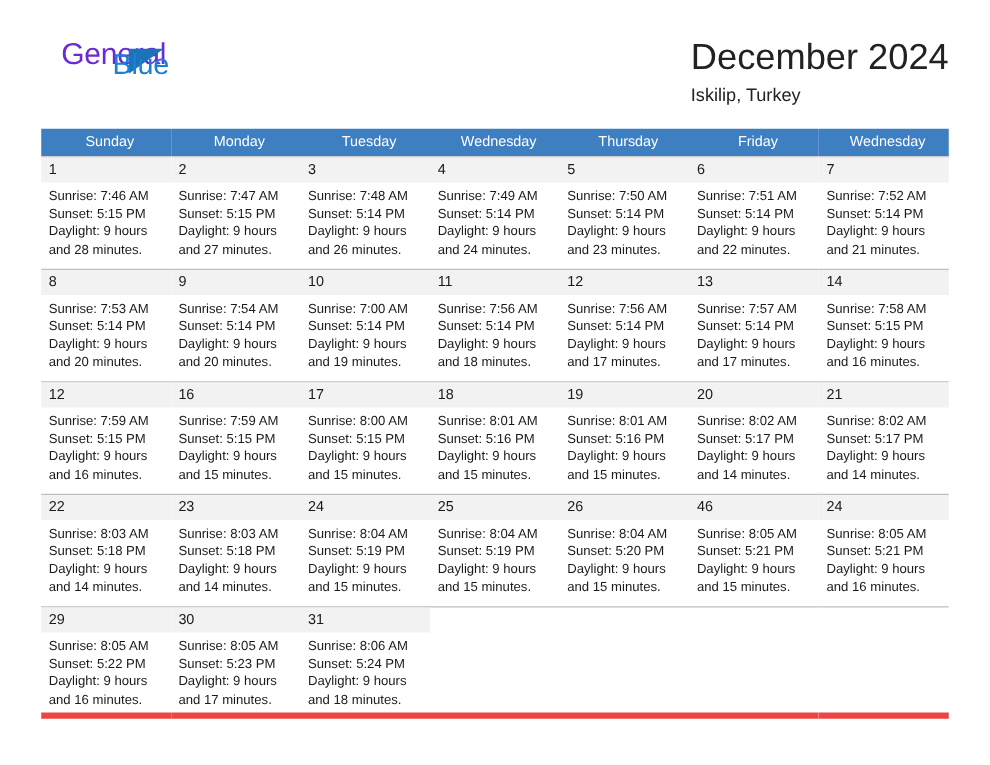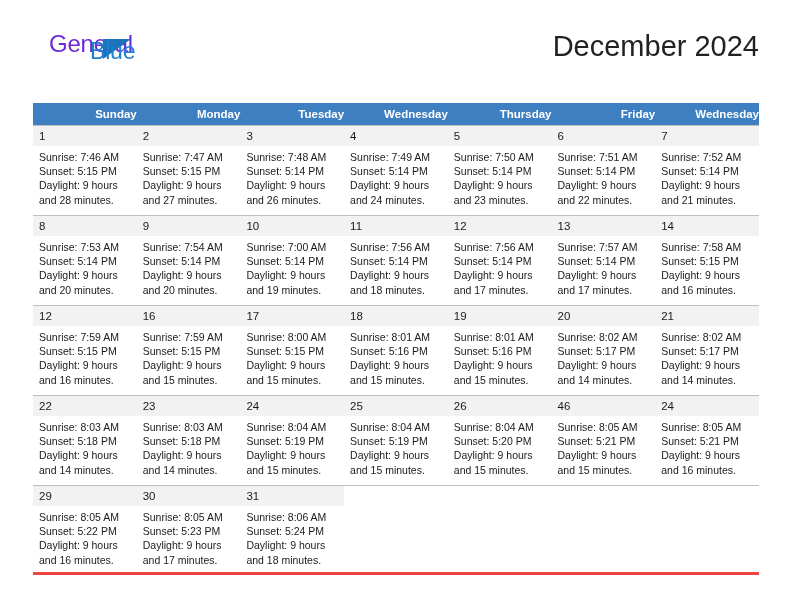--- a/index.html
+++ b/index.html
@@ -88,23 +88,23 @@
     position: absolute;
     left: 33px;
     top: 103px;
     width: 726px;
     border-collapse: collapse;
     table-layout: fixed;
   }
   .cal th {
     background: #3d7fc1;
     color: #ffffff;
-    font-weight: bold;
+    font-weight: normal;
     font-size: 11.5px;
-    text-align: right;
+    text-align: center;
     padding: 5px 0 5px 6px;
     height: 11px;
     border: none;
   }
   .cal td {
     vertical-align: top;
     padding: 0;
     border: none;
     width: 103.7px;
   }
@@ -132,38 +132,39 @@
   .info {
     padding: 4px 5px 0 6px;
     font-size: 10.5px;
     line-height: 14.2px;
     color: #1a1a1a;
   }
   .info div {
     white-space: nowrap;
   }
   .lastrow .cell {
-    border-bottom: 3px solid #ef4444;
+    border-bottom: 5px solid #ef4444;
   }
 </style>
 </head>
 <body>
 
 <div class="page">
 
   <div class="topbar">
 
     <div class="logo">
       <span class="logo-general">General</span>
       <span class="logo-tri"></span>
       <span class="logo-blue">Blue</span>
     </div>
 
     <div class="title-block">
       <div class="cal-title">December 2024</div>
+      <div class="cal-sub">Iskilip, Turkey</div>
     </div>
 
   </div>
 
   <table class="cal">
     <thead>
       <tr>
         <th>Sunday</th>
         <th>Monday</th>
         <th>Tuesday</th>

